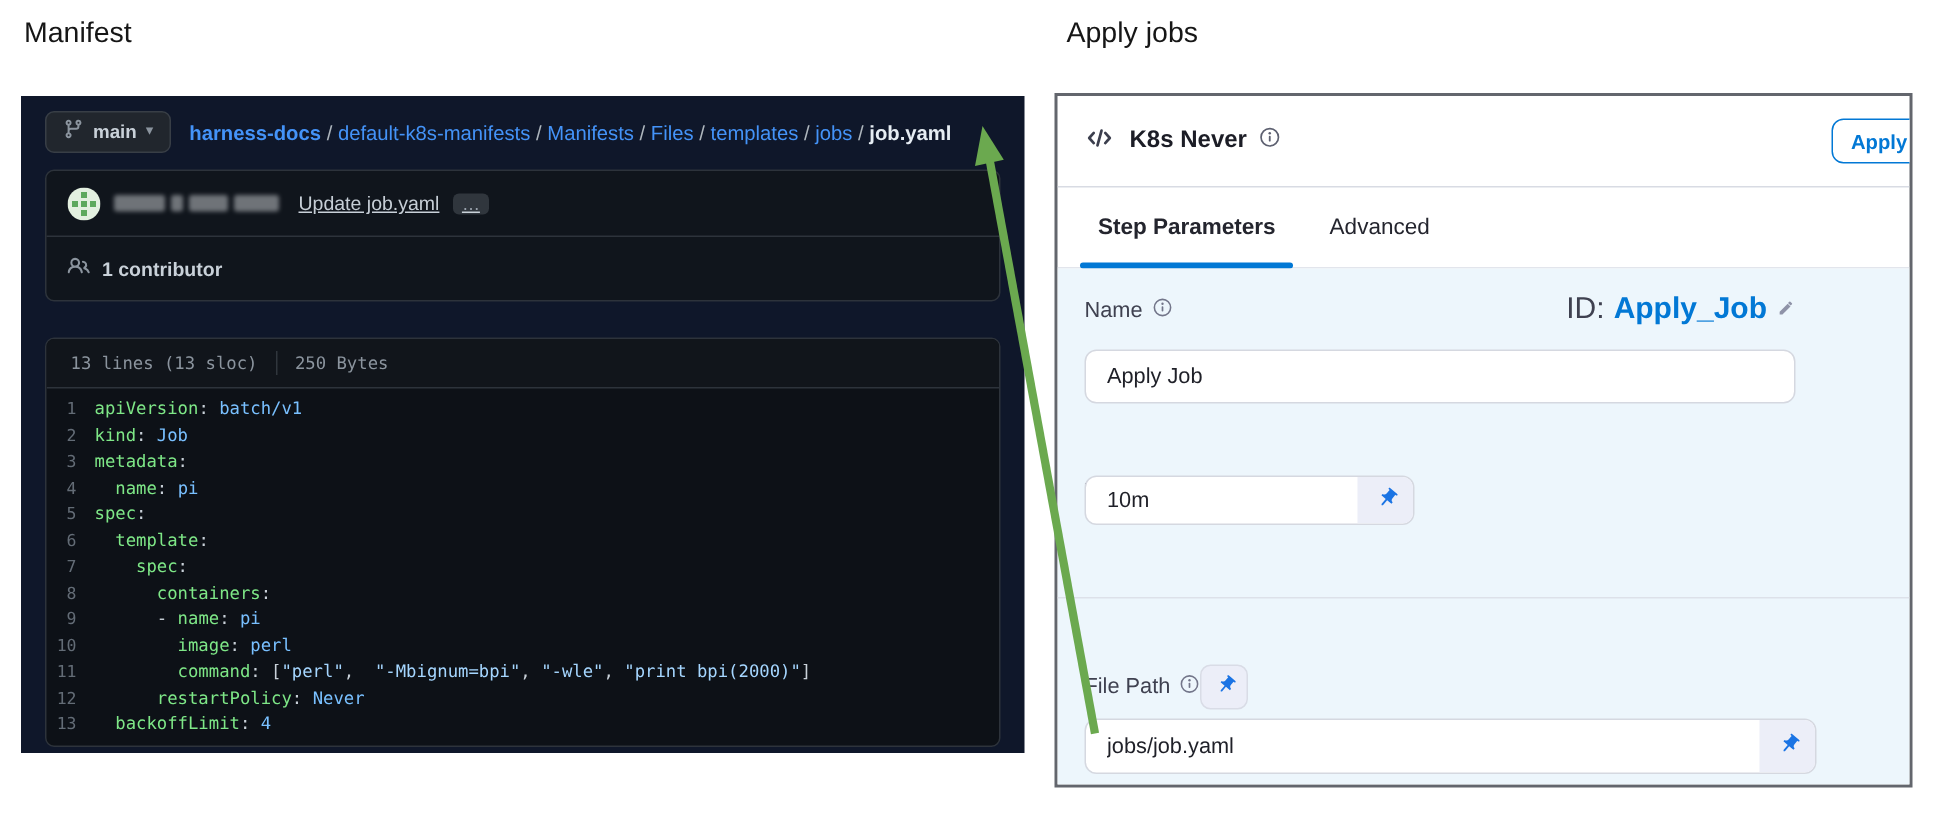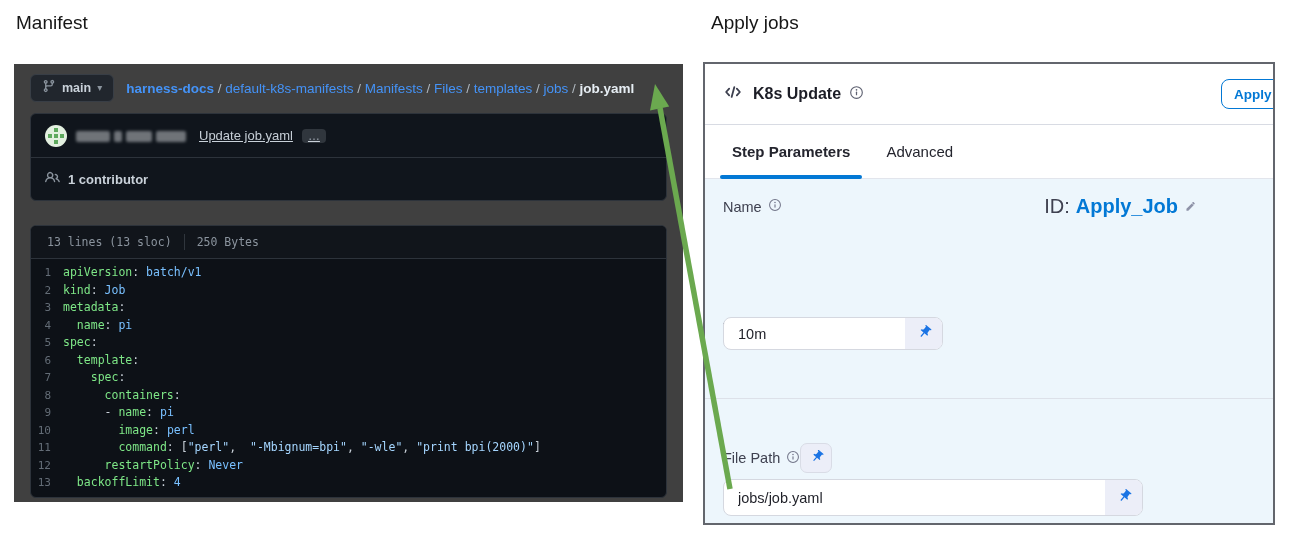--- a/index.html
+++ b/index.html
@@ -10,21 +10,21 @@
   }
   .section-title{
     position:absolute;top:12px;font-size:19px;color:#161616;font-weight:400;
   }
   #left-title{left:16px;}
   #right-title{left:711px;}
 
   
   .gh-panel{
     position:absolute;left:14px;top:64px;width:669px;height:438px;
-    background:#404040;color:#c9d1d9;box-sizing:border-box;
+    background:#0f172a;color:#c9d1d9;box-sizing:border-box;
   }
   .gh-topbar{
     display:flex;align-items:center;padding:10px 16px 11px 16px;gap:12px;
   }
   .branch-btn{
     display:inline-flex;align-items:center;gap:6px;
     background:#21262d;border:1px solid #383e46;border-radius:6px;
     padding:4px 11px;height:28px;box-sizing:border-box;cursor:pointer;
   }
   .branch-btn .lbl{font-size:12.5px;font-weight:700;color:#c9d1d9;}
@@ -131,21 +131,21 @@
   .input-group input{
     flex:1;border:none;outline:none;background:transparent;padding:0 14px;
     font-size:14.5px;font-weight:500;color:#1f2028;font-family:"Liberation Sans",sans-serif;
     min-width:0;
   }
   .pin-cell{
     width:37px;flex:0 0 auto;background:#eceef8;display:flex;align-items:center;justify-content:center;
     cursor:pointer;
   }
   #timeout-group{left:18px;top:138px;width:220px;height:33px;}
-  #filepath-group{left:18px;top:300px;width:420px;height:37px;justify-content:center;}
+  #filepath-group{left:18px;top:300px;width:488px;height:37px;justify-content:center;}
   .hn-divider{position:absolute;left:0;right:0;top:219px;border:none;border-top:1px solid #dde1e9;margin:0;}
   .filepath-row{position:absolute;left:18px;top:264px;display:flex;align-items:center;}
   .pin-btn{
     width:30px;height:28px;background:#eceef8;border:1px solid #d9dce6;border-radius:7px;
     display:flex;align-items:center;justify-content:center;cursor:pointer;
   }
   .pin-icon{transform:rotate(40deg);}
 
   .info-icon{display:inline-block;}
   
@@ -253,21 +253,21 @@
   </div>
 </div>
 
 <div class="hn-panel">
   <div class="hn-header">
     <span>
       <svg width="20" height="18" viewBox="0 0 16 16" fill="none" stroke="#3c3f4e" stroke-width="1.6" stroke-linecap="round" stroke-linejoin="round">
           <path d="M4.6 5 1.9 8l2.7 3M11.4 5l2.7 3-2.7 3M9.2 3.6 6.8 12.4"></path>
         </svg>
     </span>
-    <span class="hn-step-title">K8s Update</span>
+    <span class="hn-step-title">K8s Never</span>
     <span class="info-icon">
       <svg width="15" height="15" viewBox="0 0 16 16">
           <circle cx="8" cy="8" r="6.2" fill="none" stroke="#5d6070" stroke-width="1.2"></circle>
           <circle cx="8" cy="5.1" r="0.9" fill="#5d6070"></circle>
           <rect x="7.35" y="7" width="1.3" height="4" rx="0.6" fill="#5d6070"></rect>
         </svg>
     </span>
     <button class="apply-btn">Apply</button>
   </div>
 
@@ -290,20 +290,21 @@
         <span class="id-group">
           <span class="id-prefix">ID:</span>
           <span class="id-value">Apply_Job</span>
           <span>
             <svg width="13" height="13" viewBox="0 0 16 16" fill="#8f93a8">
                 <path d="M3 10.9V13.2h2.3l6.6-6.6-2.3-2.3L3 10.9zM13.1 4.8c.25-.25.25-.66 0-.91l-1.3-1.3a.64.64 0 0 0-.9 0l-1.05 1.05 2.2 2.2 1.05-1.04z"></path>
               </svg>
           </span>
         </span>
       </div>
+      <input class="text-input" type="text" readonly="" value="Apply Job" style="">
     </div>
 
     <span class="field-label timeout-label">
       <span>Timeout</span>
       <span><svg width="14" height="14" viewBox="0 0 16 16">
             <circle cx="8" cy="8" r="6.2" fill="none" stroke="#73768a" stroke-width="1.2"></circle>
             <circle cx="8" cy="5.1" r="0.9" fill="#73768a"></circle>
             <rect x="7.35" y="7" width="1.3" height="4" rx="0.6" fill="#73768a"></rect>
           </svg></span>
     </span>

